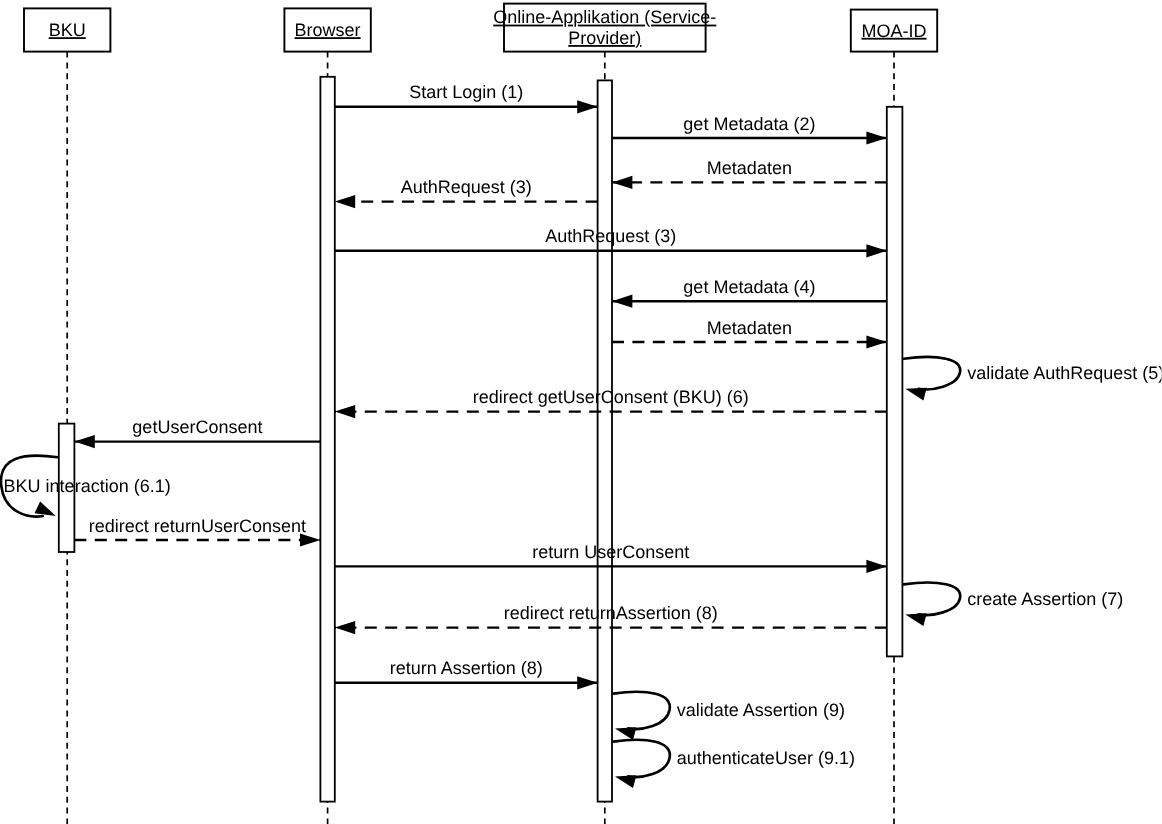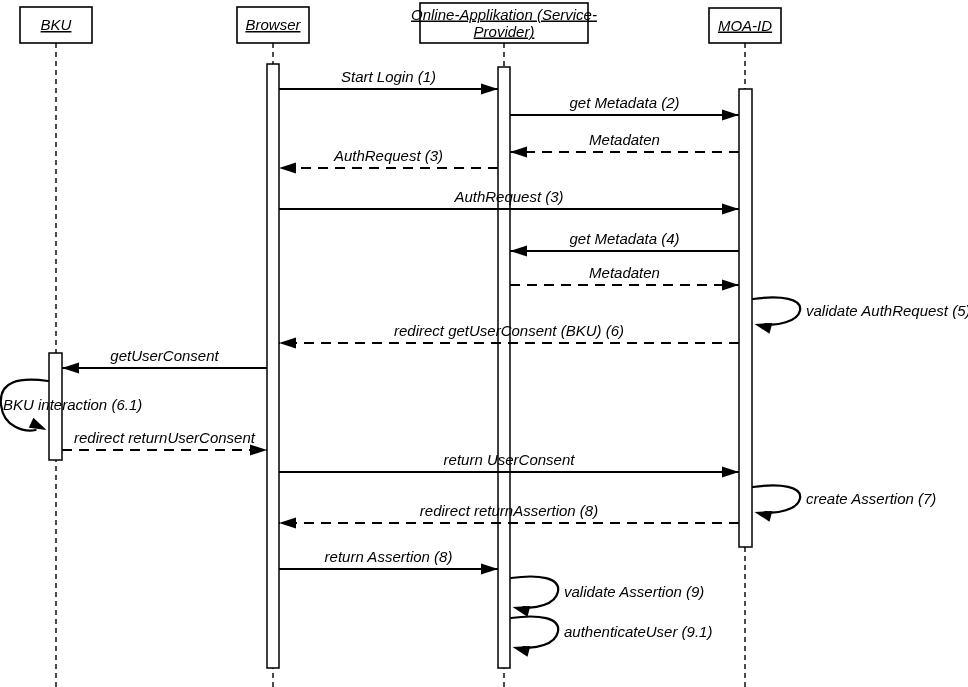--- a/index.html
+++ b/index.html
@@ -2,21 +2,20 @@
 <html><head>
 <meta charset="utf-8">
 <style>
   html,body{margin:0;padding:0;background:#ffffff;}
   .diagram-wrap{
     position:relative;
     width:968px;height:687px;
     background:#ffffff;
     font-family:"Liberation Sans", sans-serif;
     overflow:hidden;
-    font-style:italic;
   }
   svg text{
     font-family:"Liberation Sans", sans-serif;
     fill:#000000;
   }
   .participant-label{font-size:15px;text-decoration:underline;}
   .message-label{font-size:15px;}
 </style>
 </head>
 <body>

